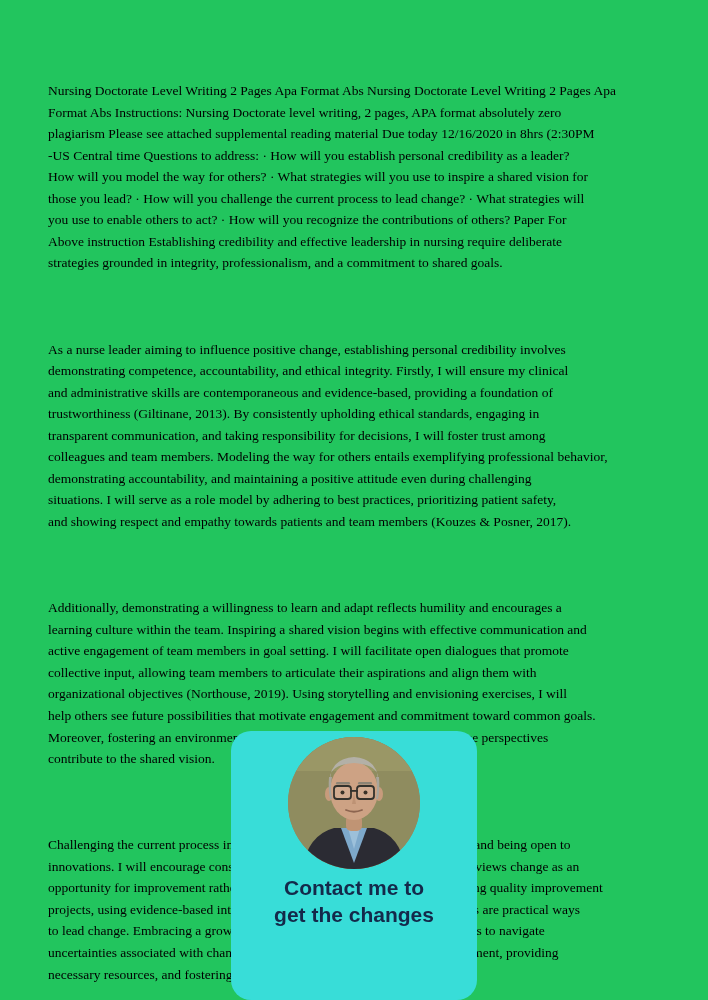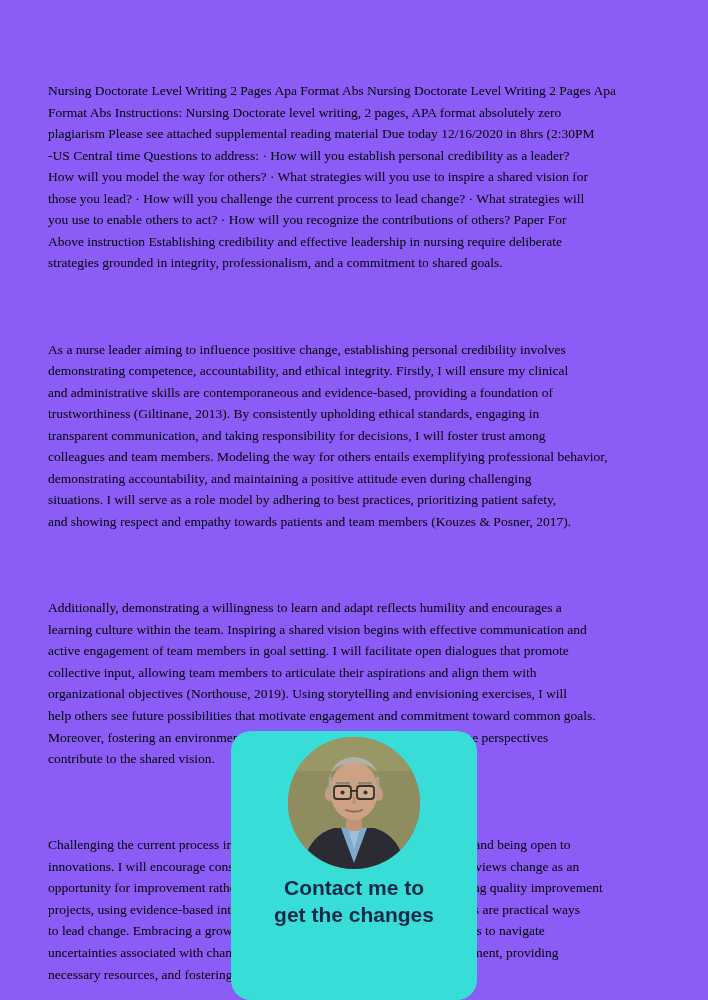--- a/index.html
+++ b/index.html
@@ -6,21 +6,21 @@
   html, body { width: 708px; height: 1000px; }
   body {
     background: #ffffff;
     font-family: "Liberation Serif", serif;
     position: relative;
     overflow: hidden;
   }
   .page {
     position: absolute;
     inset: 0;
-    background: #8b5cf6;
+    background: #22c55e;
   }
   .essay {
     position: absolute;
     left: 48px;
     top: 37px;
     width: 625px;
     font-size: 13.5px;
     line-height: 21.55px;
     color: #000000;
     white-space: pre;

